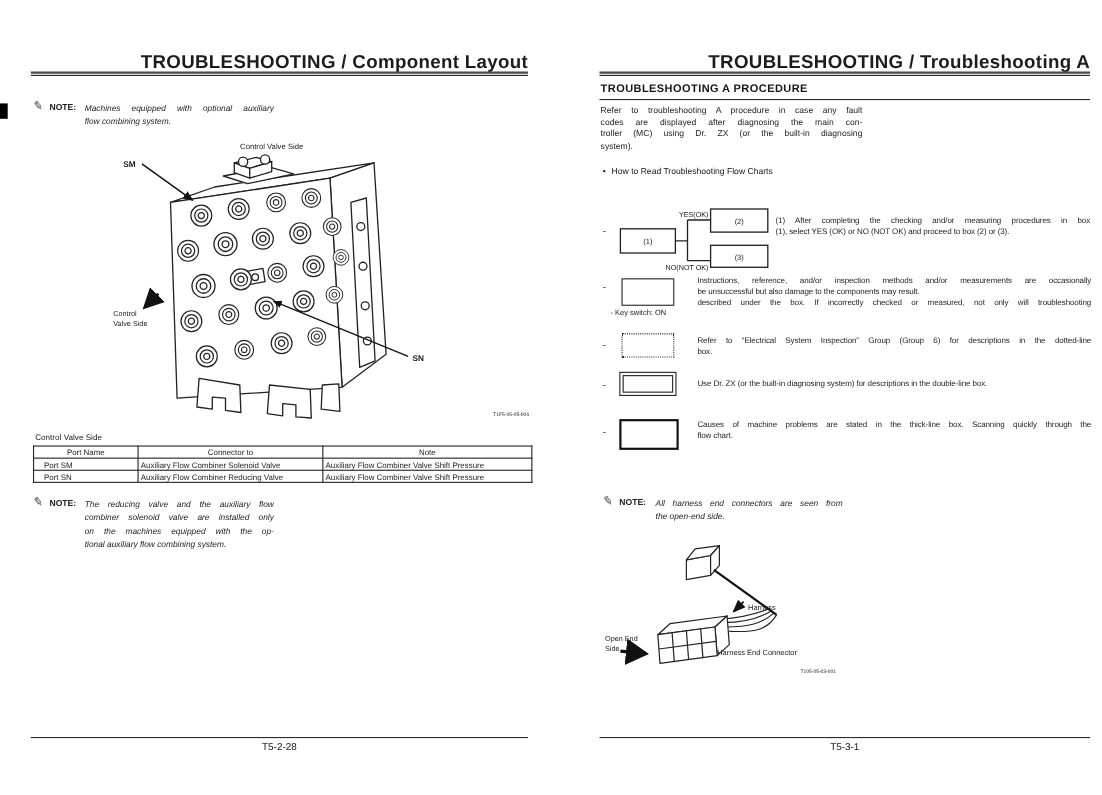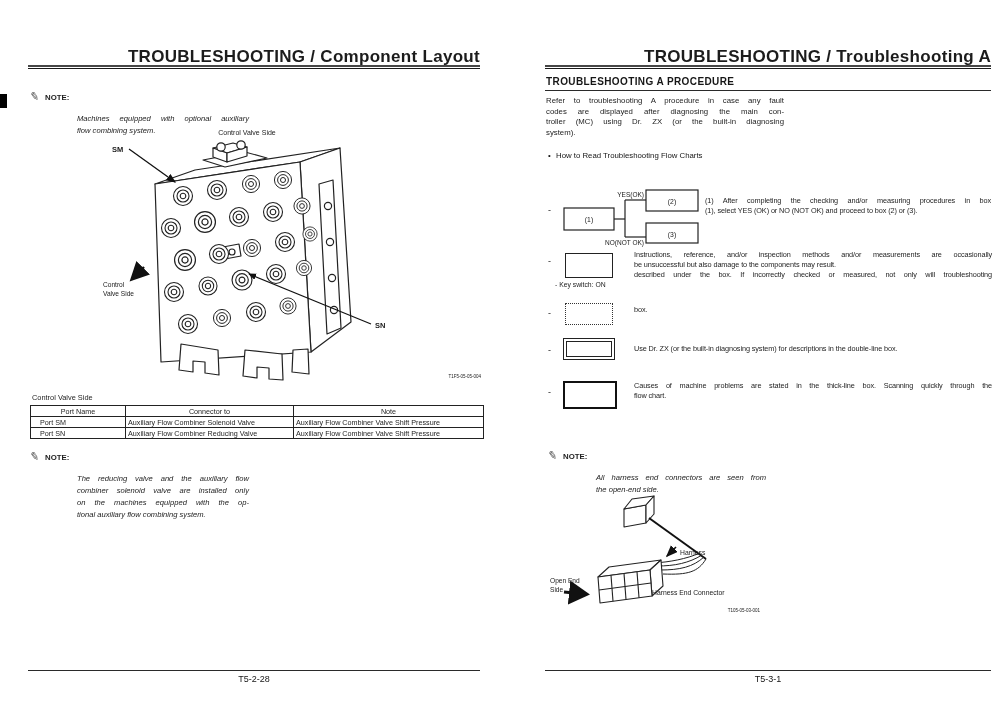--- a/index.html
+++ b/index.html
@@ -7,21 +7,21 @@
   body { width:1002px; height:723px; position:relative; overflow:hidden;
          font-family:"Liberation Sans", sans-serif; color:#151515; }
   .abs { position:absolute; }
   .pg-title { position:absolute; top:47px; text-align:right; font-weight:bold;
               font-size:17px; letter-spacing:.3px; color:#1c1c1c; }
   .dbl-rule { position:absolute; top:65px; height:4px;
               border-top:2.5px solid #474747; border-bottom:1.5px solid #1a1a1a; }
   .thin-rule { position:absolute; height:0; border-top:1px solid #2a2a2a; }
   .note-icon { position:absolute; font-size:11px; color:#444; transform:rotate(10deg); }
   .note-label { position:absolute; font-size:7.8px; font-weight:bold; color:#222; }
-  .note-lines { position:absolute; font-size:7.6px; font-style:italic; line-height:12px; color:#222;margin-top:20px; }
+  .note-lines { position:absolute; font-size:7.6px; font-style:italic; line-height:12px; color:#222; }
   .ln { white-space:nowrap; }
   .jl { text-align:justify; text-align-last:justify; white-space:normal; }
   .body-lines { position:absolute; font-size:7.3px; line-height:10px; letter-spacing:-.1px; color:#1d1d1d; }
   .intro-lines { position:absolute; font-size:7.8px; line-height:10.5px; color:#1d1d1d; }
   .sect-head { position:absolute; font-weight:bold; font-size:10px; letter-spacing:.4px; color:#161616; }
   .dash { position:absolute; font-size:9px; color:#222; }
   .cap { position:absolute; font-size:6.8px; color:#222; }
   .flow-box { position:absolute; border:1.2px solid #222; background:#fff; }
   .flow-box.dotted { border:1.2px dotted #333; }
   .flow-box.thick { border:2.6px solid #111; }
@@ -221,20 +221,21 @@
   <div class="cap" style="left:555px;top:281px">- Key switch: ON</div>
   <div class="body-lines" style="left:634px;top:250px;width:358px">
     <div class="ln jl">Instructions, reference, and/or inspection methods and/or measurements are occasionally</div>
     <div class="ln">be unsuccessful but also damage to the components may result.</div>
     <div class="ln jl">described under the box. If incorrectly checked or measured, not only will troubleshooting</div>
   </div>
 
   <div class="dash" style="left:548px;top:308px">-</div>
   <div class="flow-box dotted" style="left:565px;top:303px;width:48px;height:22px"></div>
   <div class="body-lines" style="left:634px;top:305px;width:358px">
+    <div class="ln jl">Refer to “Electrical System Inspection” Group (Group 6) for descriptions in the dotted-line</div>
     <div class="ln">box.</div>
   </div>
 
   <div class="dash" style="left:548px;top:345px">-</div>
   <div class="flow-box" style="left:563px;top:338px;width:52px;height:22px">
     <div class="inner-box"></div>
   </div>
   <div class="body-lines" style="left:634px;top:344px;width:358px">
     <div class="ln">Use Dr. ZX (or the built-in diagnosing system) for descriptions in the double-line box.</div>
   </div>

